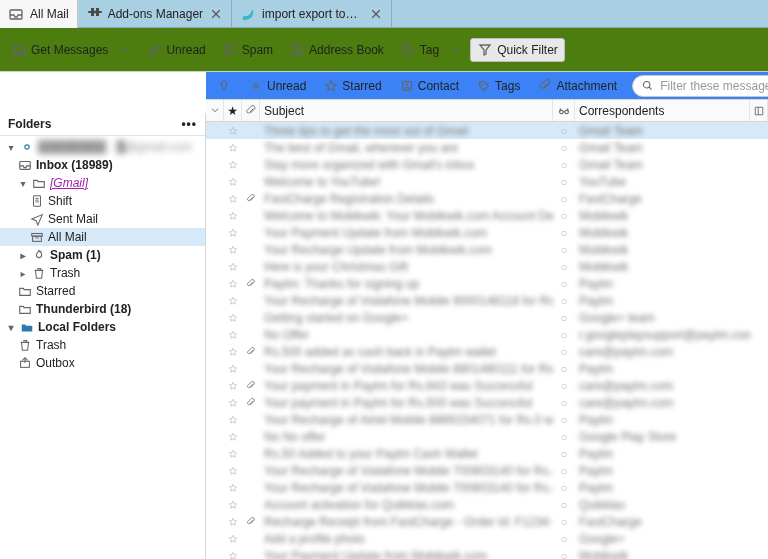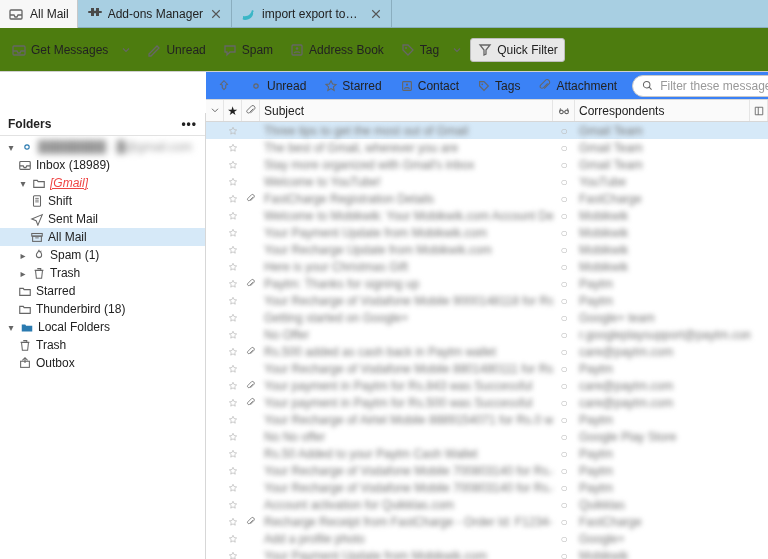--- a/index.html
+++ b/index.html
@@ -31,22 +31,22 @@
   .sidebar { width:206px; border-right:1px solid #d7d7d7; display:flex; flex-direction:column;margin-top:41px; }
   .sb-header { display:flex; align-items:center; justify-content:space-between; padding:4px 8px; font-weight:bold; border-bottom:1px solid #e2e2e2; }
   .sb-more { letter-spacing:1px; font-weight:bold; cursor:default; }
   .tree { overflow-y:auto; padding:2px 0; flex:1; }
   .node { display:flex; align-items:center; gap:4px; padding:2px 6px; white-space:nowrap; }
   .node.sel { background:#d6e9f8; }
   .twisty { width:10px; text-align:center; color:#666; font-size:10px; }
   .nlabel { overflow:hidden; text-overflow:ellipsis; }
   .indent1 { padding-left:18px; }
   .indent2 { padding-left:30px; }
-  .bold { font-weight:normal; }
-  .grey { color:#ef4444; font-style:italic;text-decoration:underline; }
+  .bold { font-weight:bold; }
+  .grey { color:#a21caf; font-style:italic;text-decoration:underline; }
   .blur { filter: blur(3px); color:#999; }
   .blur-light { filter: blur(2.5px); }
   
   
   .rightpane { flex:1; display:flex; flex-direction:column; min-width:0; }
   .filterbar { display:flex; align-items:center; height:28px; border-bottom:1px solid #d7d7d7; padding:0 4px; gap:4px; background:#3b82f6; }
   .msgfilter { flex:1; display:flex; align-items:center; gap:6px; height:22px; border:1px solid #c9c9c9; border-radius:11px; padding:0 8px; background:#fff; max-width:240px; }
   .msgfilter input { border:none; outline:none; flex:1; font-size:12px; background:transparent; }
   .msgfilter input::placeholder { color:#999; }
   

